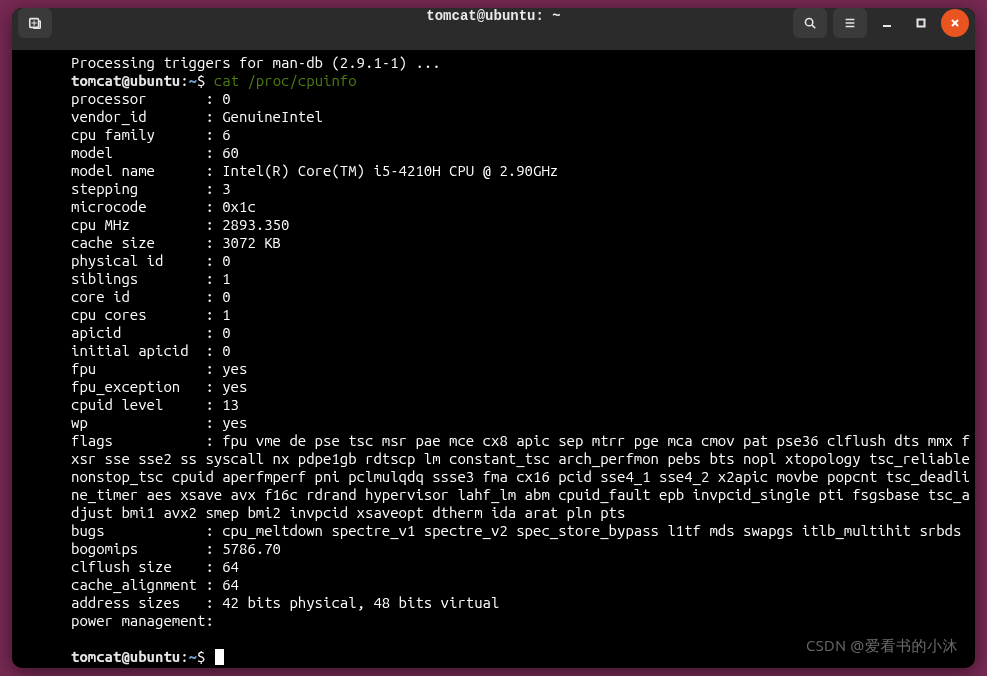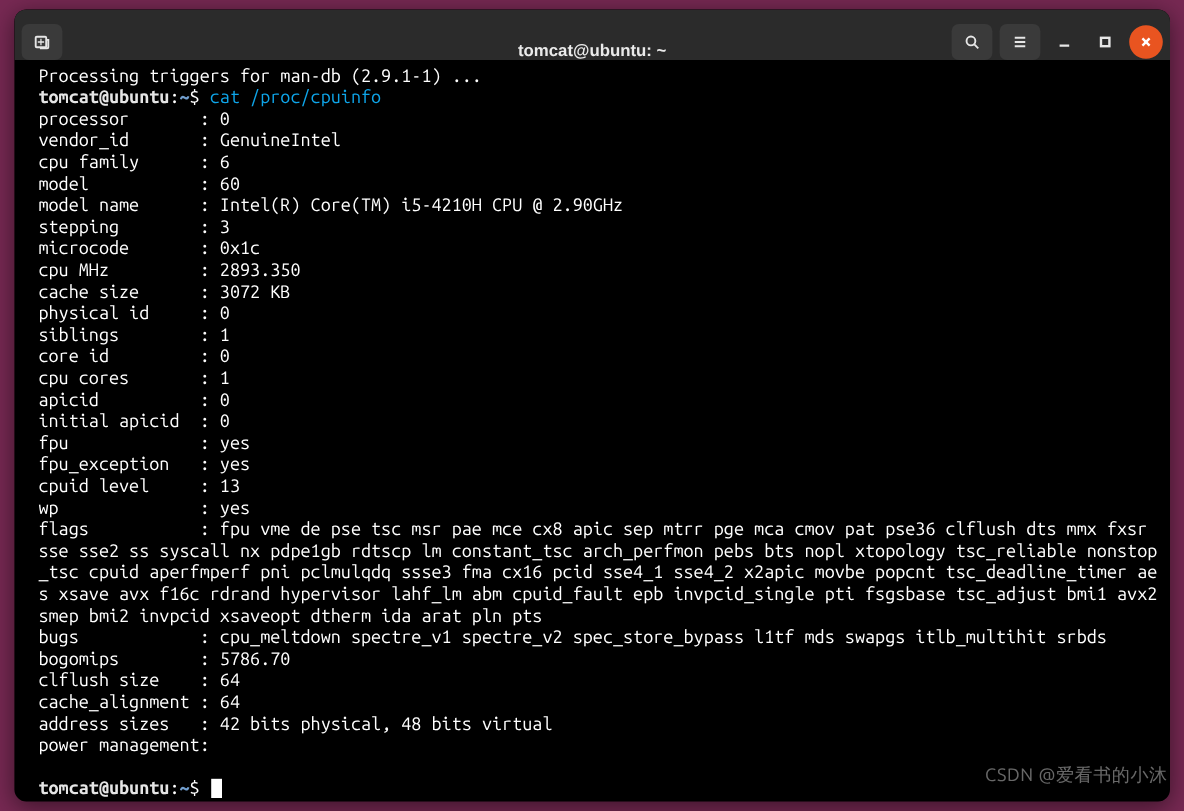--- a/index.html
+++ b/index.html
@@ -20,24 +20,24 @@
     background: #000000;
     border-radius: 10px;
     overflow: hidden;
     box-shadow: 0 4px 20px rgba(0,0,0,0.5);
   }
   
   .titlebar {
     height: 42px;
     background: #2b2b2b;
     display: flex;
-    align-items: flex-end;
+    align-items: flex-start;
     position: relative;
     color: #eaeaea;
-    font-family: Liberation Sans, sans-serif;
+    font-family: Liberation Mono, monospace;
     font-size: 14px;
   }
   .tb-left {
     display: flex;
     align-items: center;
     padding-left: 6px;
     gap: 6px;
   }
   .tb-btn {
     width: 34px;
@@ -92,38 +92,39 @@
 
   
   .term {
     padding: 4px 4px 4px 20px;
     font-size: 15px;
     line-height: 18px;
     color: #ffffff;
     white-space: pre-wrap;
     word-break: break-all;
     letter-spacing: 0px;
+    margin-left: 39px;
   }
   .term-line { white-space: pre-wrap; }
   .prompt-user { color:#e5e5e5; font-weight:bold; }
   .prompt-colon { color:#ffffff; }
   .prompt-path { color:#729fcf; font-weight:bold; }
   .prompt-dollar { color:#ffffff; }
-  .cmd { color:#0ea5e9; }
+  .cmd { color:#4d7c0f; }
   .cursor {
     display:inline-block;
     width:9px;
     height:16px;
     background:#ffffff;
     vertical-align: text-bottom;
     margin-left: 1px;
   }
   .watermark {
     position:absolute;
-    right:2px;
+    right:17px;
     bottom:12px;
     color:rgba(230,230,230,0.45);
     font-family:"Ubuntu","DejaVu Sans",sans-serif;
     font-size:15px;
     letter-spacing:0.5px;
     pointer-events:none;
   }
 </style>
 </head>
 <body>

